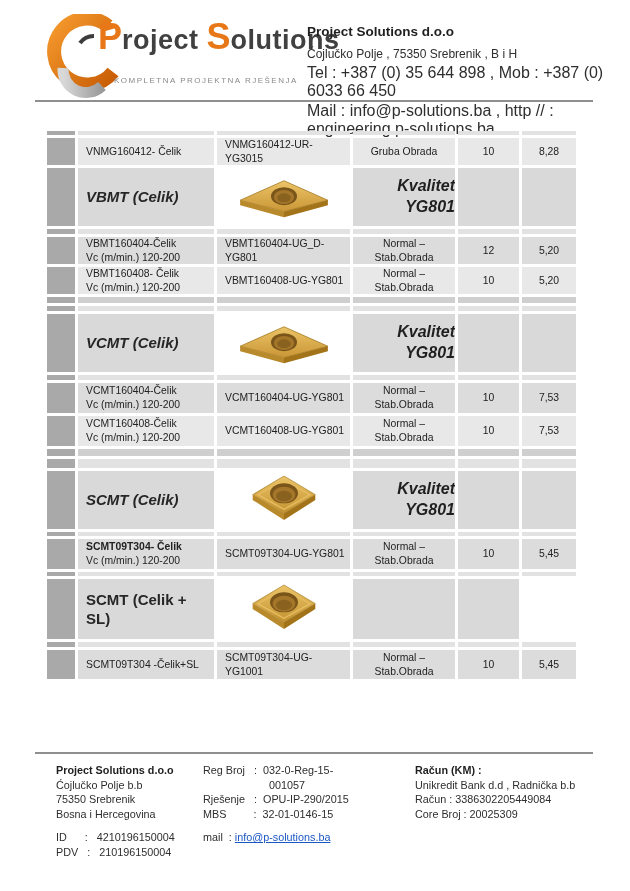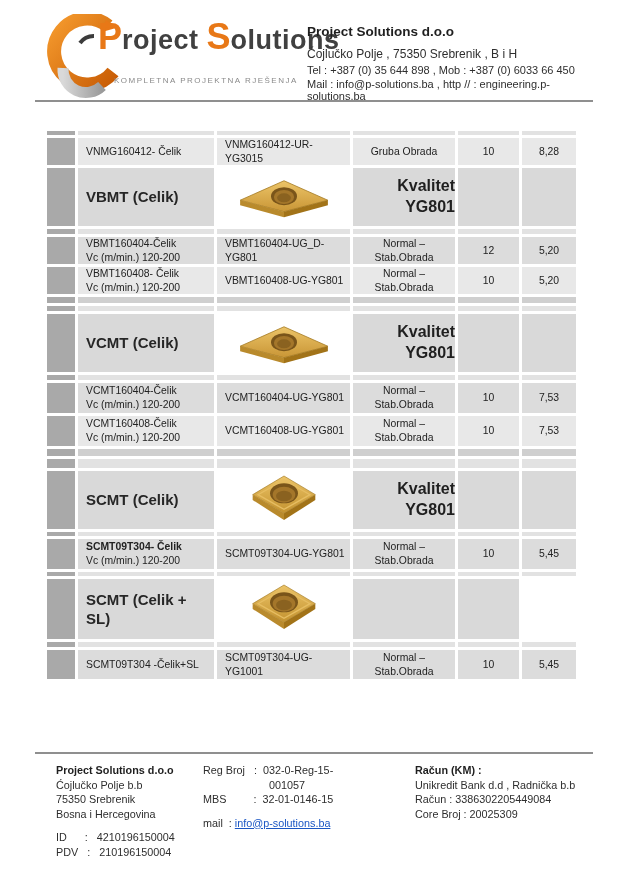--- a/index.html
+++ b/index.html
@@ -10,21 +10,21 @@
   .logo{position:absolute;left:40px;top:12px;width:280px;height:90px;}
   .swoosh{position:absolute;left:0;top:2px;}
   .logo-name{position:absolute;left:58px;top:4px;white-space:pre;}
   .logo-big{font-size:36px;font-weight:bold;color:#e87817;}
   .logo-rest{font-size:27px;font-weight:bold;color:#404040;letter-spacing:.5px;}
   .tagline{position:absolute;left:74px;top:64px;width:216px;text-align:left;
            font-size:8px;color:#8a8a8a;letter-spacing:1.5px;white-space:nowrap;}
   .company{position:absolute;left:307px;top:24px;width:300px;}
   .cname{font-size:13.5px;font-weight:bold;color:#1f1f1f;margin-bottom:8px;}
   .caddr{font-size:12px;color:#2e2e2e;margin-bottom:3px;}
-  .ctel,.cmail{font-size:11px;color:#2e2e2e;margin-bottom:2px;}
+  .ctel,.cmail{font-size:16px;color:#2e2e2e;margin-bottom:2px;}
   .rule{position:absolute;left:35px;width:558px;height:2px;background:#8f8f8f;}
   .rule-top{top:100px;}
   .rule-bottom{top:752px;}
 
   
   .table{position:absolute;left:47px;top:131px;width:529px;}
   .row{display:grid;grid-template-columns:28px 136px 133px 102px 61px 54px;column-gap:3px;margin-bottom:3px;}
   .strip{background:#a9a9a9;}
   .cell{display:flex;flex-direction:column;justify-content:center;font-size:10.4px;color:#222;line-height:1.3;background:#e8e8e8;overflow:hidden;}
   .c1,.c2{padding-left:8px;align-items:flex-start;text-align:left;}
@@ -32,21 +32,21 @@
   .light .cell{background:#e8e8e8;}
   .med .cell{background:#dcdcdc;}
   .sec .cell{background:#d9d9d9;}
   .sec .c1{font-size:15px;font-weight:bold;color:#262626;}
   .sec .c2{background:#ffffff;align-items:center;justify-content:center;padding-left:0;}
   .sec .c3{font-weight:bold;font-size:16px;color:#1f1f1f;}
   .sp .cell{background:#e2e2e2;}
   .spd .cell{background:#cfcfcf;}
   .bold1 .c1 .l1{font-weight:bold;}
   .rh-top{height:4px;} .rh-data{height:27px;} .rh-data2{height:30px;} .rh-r10{height:29px;}
-  .rh-sec{height:58px;} .rh-sec2{height:60px;}
+  .rh-sec{height:58px;font-style:italic;} .rh-sec2{height:60px;}
   .rh-s4{height:4px;} .rh-s5{height:5px;} .rh-s6{height:6px;} .rh-s7{height:7px;} .rh-s9{height:9px;}
 
   
   .footer{position:absolute;left:56px;top:764px;width:545px;display:grid;
           grid-template-columns:147px 212px 1fr;font-size:10.8px;color:#2e2e2e;}
   .fline{margin-bottom:2.5px;}
   .fbold{font-weight:bold;color:#1f1f1f;}
   .fgap{height:9px;}
   .pre{white-space:pre;}
   .maillink{color:#1a56c4;text-decoration:underline;cursor:pointer;}
@@ -432,20 +432,21 @@
       <div class="fline">Ćojlučko Polje b.b</div>
       <div class="fline">75350 Srebrenik</div>
       <div class="fline">Bosna i Hercegovina</div>
       <div class="fgap"></div>
       <div class="fline pre">ID      :   4210196150004</div>
       <div class="fline pre">PDV   :   210196150004</div>
     </div>
     <div>
       <div class="fline pre">Reg Broj   :  032-0-Reg-15-</div>
       <div class="fline pre">                      001057</div>
+      <div class="fline pre">Rješenje   :  OPU-IP-290/2015</div>
       <div class="fline pre">MBS         :  32-01-0146-15</div>
       <div class="fgap"></div>
       <div class="fline"><span class="pre">mail  : </span><a class="maillink">info@p-solutions.ba</a></div>
     </div>
     <div>
       <div class="fline fbold">Račun (KM) :</div>
       <div class="fline">Unikredit Bank d.d , Radnička b.b</div>
       <div class="fline">Račun : 3386302205449084</div>
       <div class="fline">Core Broj : 20025309</div>
     </div>

